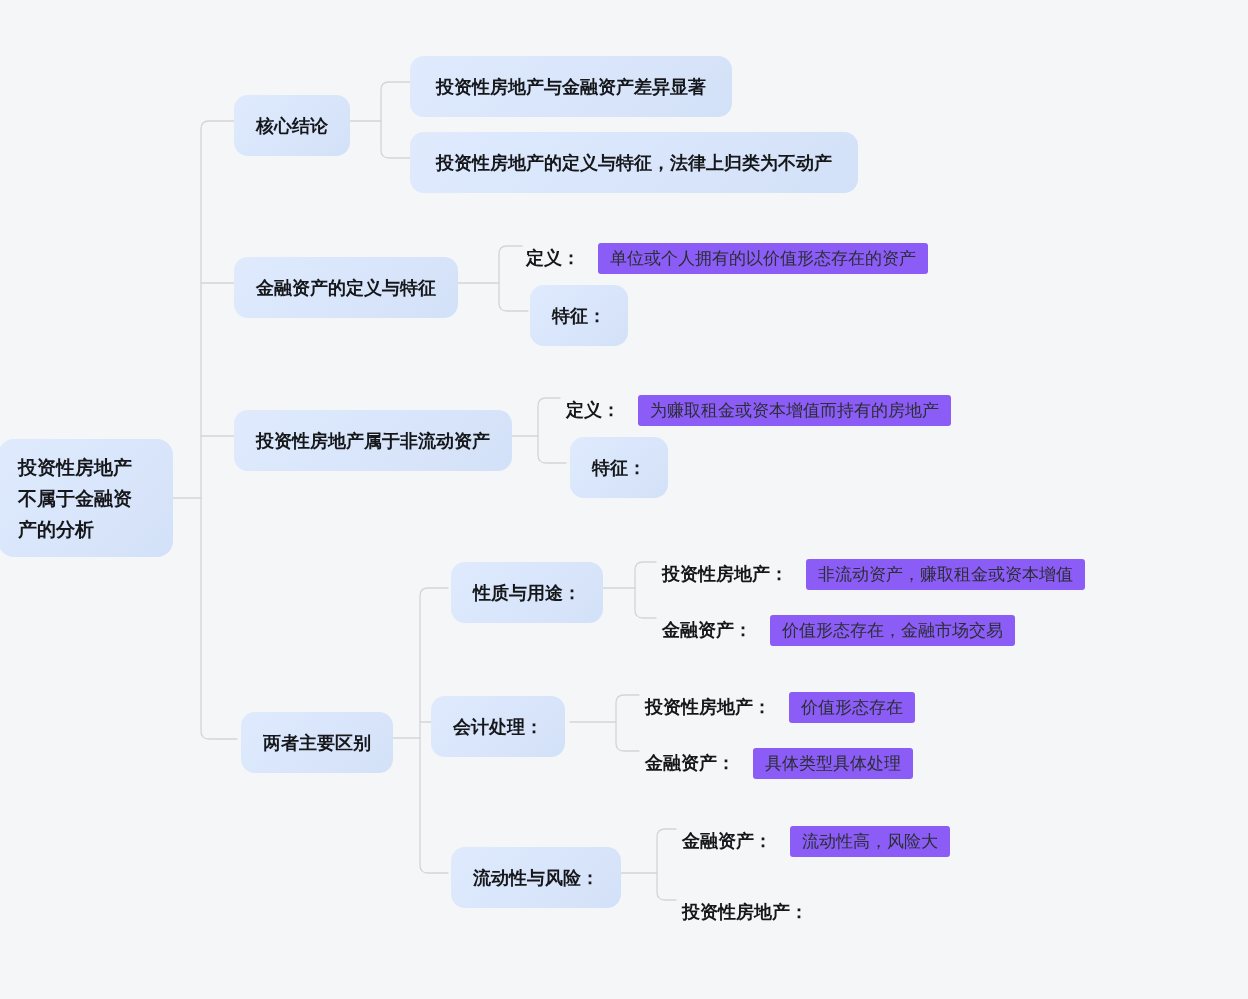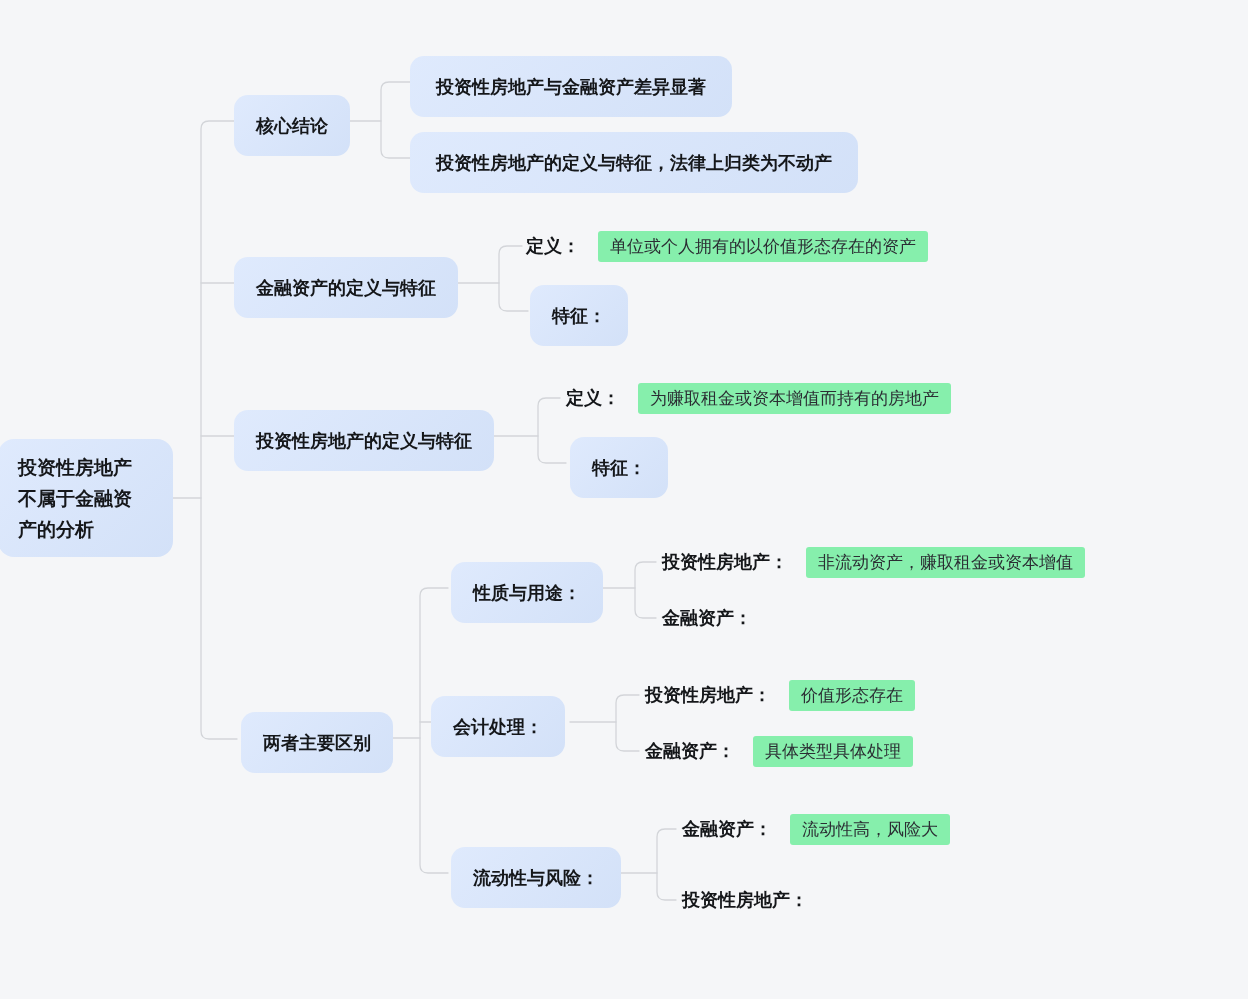--- a/index.html
+++ b/index.html
@@ -27,30 +27,30 @@
   .node.wide{padding:0 26px;}
   .node.root{
     height:118px;width:175px;padding:0 0 0 20px;
     border-radius:16px;left:-2px;top:439px;
     font-size:19px;line-height:31px;
     white-space:pre;align-items:center;
   }
   .kv{
     position:absolute;z-index:2;
     display:flex;align-items:center;gap:18px;
-    height:32px;white-space:nowrap;
+    height:32px;white-space:nowrap;margin-top:12px;
   }
   .kv.tall{height:68px;}
   .kv-label{
     font-size:18px;font-weight:bold;color:#15171a;
     flex:none;
   }
   .kv-value{
     font-size:17px;font-weight:normal;color:#2b2e33;
-    background:#86efac;border-radius:3px;
+    background:#8b5cf6;border-radius:3px;
     padding:2px 12px;line-height:27px;
     white-space:pre;
   }
 </style>
 </head>
 <body>
 
 <div id="canvas">
 
   <svg class="links" width="1248" height="999" viewBox="0 0 1248 999">
@@ -93,36 +93,37 @@
   <div class="node wide" style="left:410px;top:56px">投资性房地产与金融资产差异显著</div>
   <div class="node wide" style="left:410px;top:132px">投资性房地产的定义与特征，法律上归类为不动产</div>
 
   <div class="node" style="left:234px;top:257px">金融资产的定义与特征</div>
   <div class="kv" style="left:526px;top:230px">
     <span class="kv-label">定义：</span>
     <span class="kv-value">单位或个人拥有的以价值形态存在的资产</span>
   </div>
   <div class="node" style="left:530px;top:285px">特征：</div>
 
-  <div class="node" style="left:234px;top:410px">投资性房地产的定义与特征</div>
+  <div class="node" style="left:234px;top:410px">投资性房地产属于非流动资产</div>
   <div class="kv" style="left:566px;top:382px">
     <span class="kv-label">定义：</span>
     <span class="kv-value">为赚取租金或资本增值而持有的房地产</span>
   </div>
   <div class="node" style="left:570px;top:437px">特征：</div>
 
   <div class="node" style="left:241px;top:712px">两者主要区别</div>
 
   <div class="node" style="left:451px;top:562px">性质与用途：</div>
   <div class="kv" style="left:662px;top:546px">
     <span class="kv-label">投资性房地产：</span>
     <span class="kv-value">非流动资产，赚取租金或资本增值</span>
   </div>
   <div class="kv" style="left:662px;top:602px">
     <span class="kv-label">金融资产：</span>
+    <span class="kv-value">价值形态存在，金融市场交易</span>
   </div>
 
   <div class="node" style="left:431px;top:696px">会计处理：</div>
   <div class="kv" style="left:645px;top:679px">
     <span class="kv-label">投资性房地产：</span>
     <span class="kv-value">价值形态存在</span>
   </div>
   <div class="kv" style="left:645px;top:735px">
     <span class="kv-label">金融资产：</span>
     <span class="kv-value">具体类型具体处理</span>

